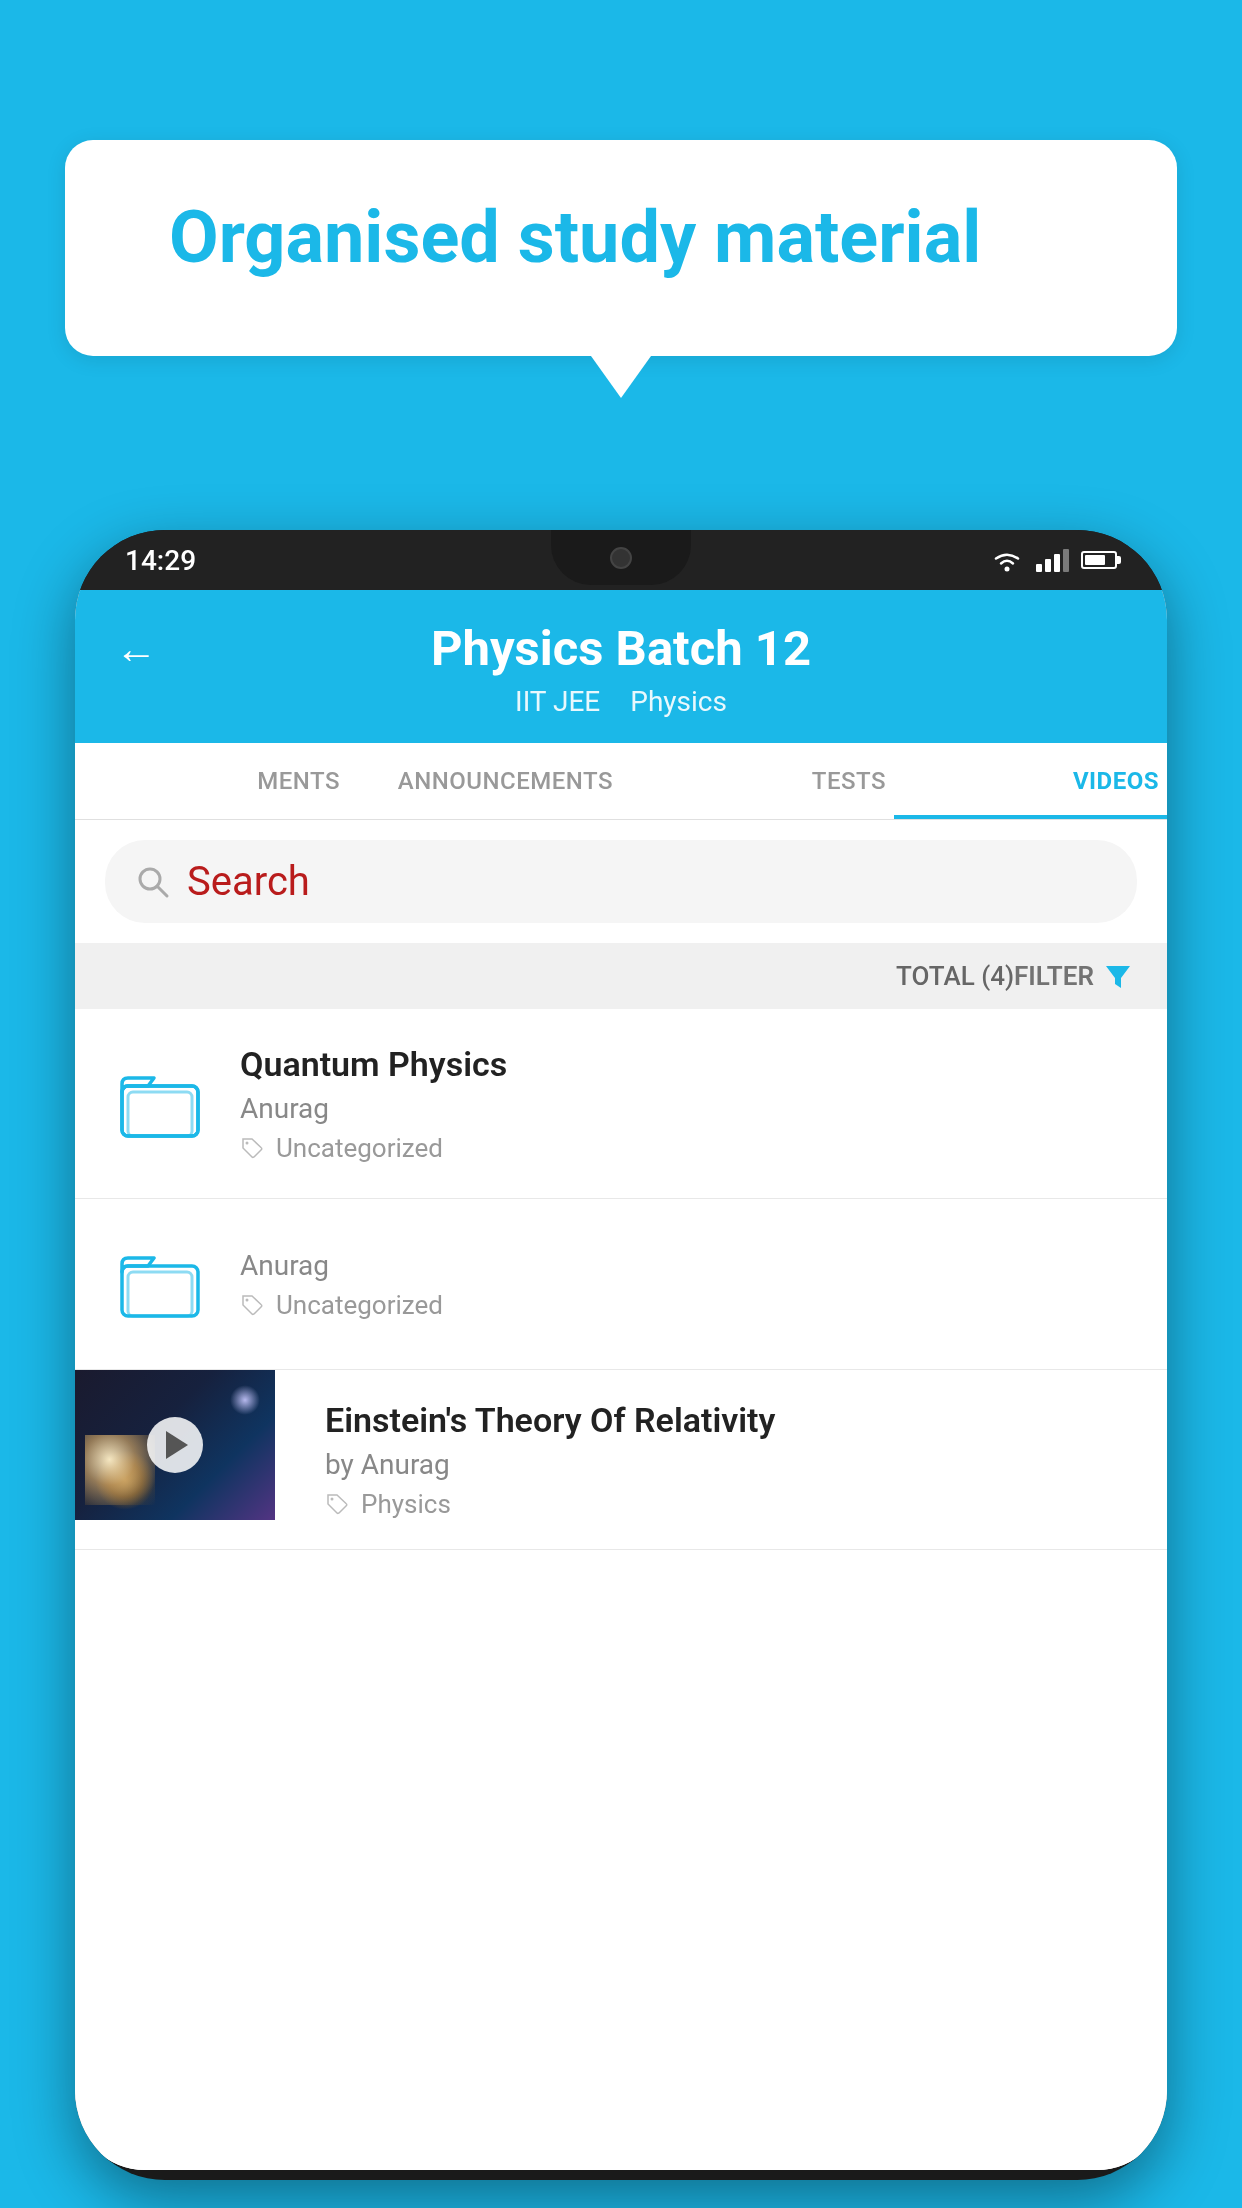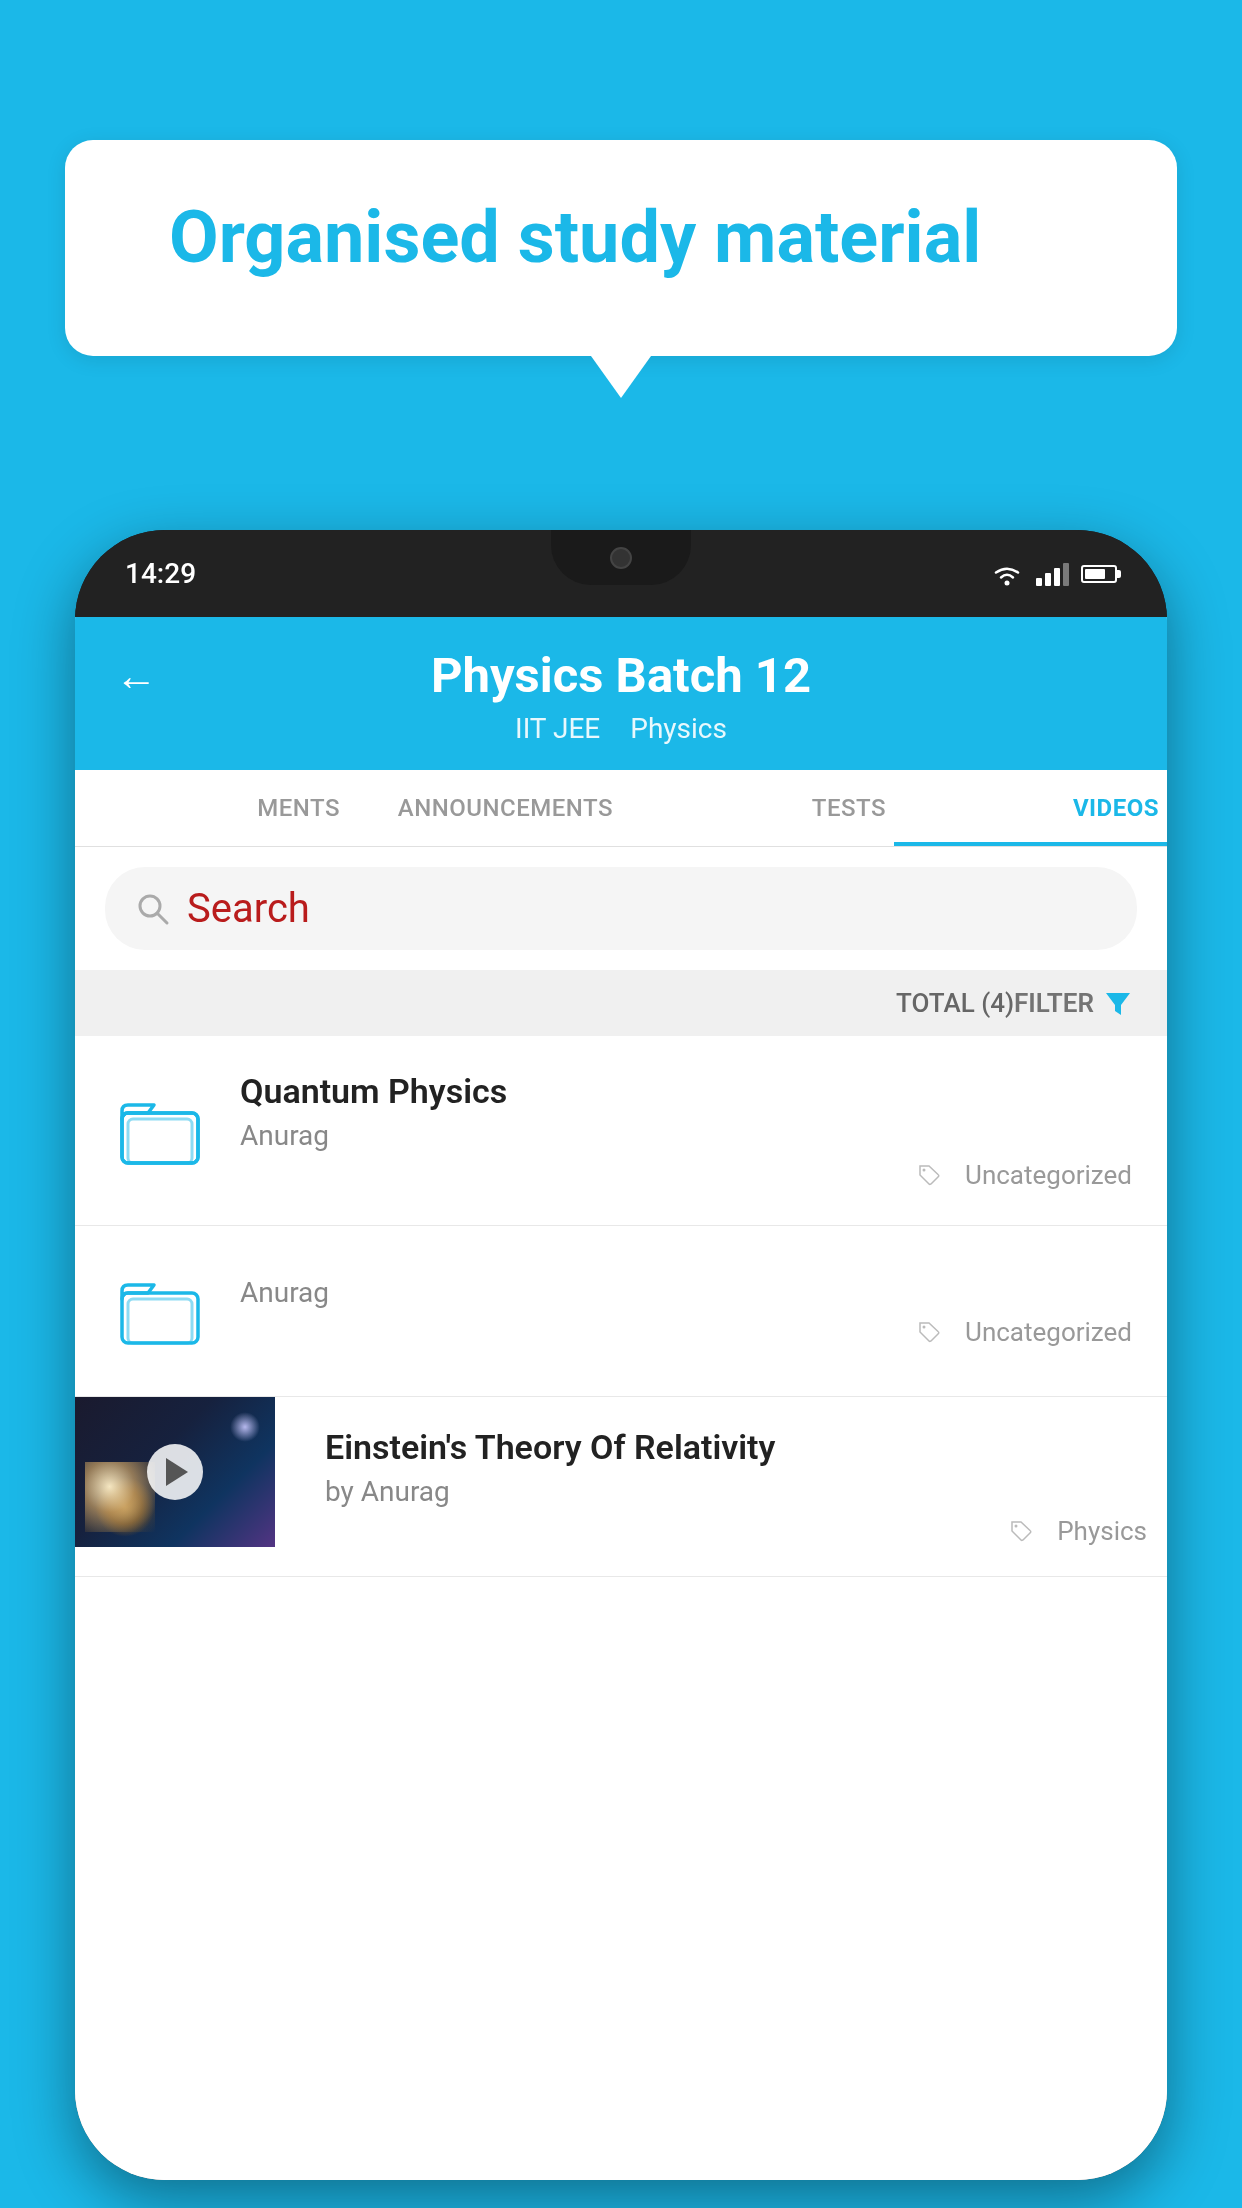--- a/index.html
+++ b/index.html
@@ -61,21 +61,21 @@
       height: 1650px;
       background: #1a1a1a;
       border-radius: 90px;
       box-shadow: 0 20px 60px rgba(0,0,0,0.4);
       overflow: hidden;
     }
 
     
     .phone-top-bar {
       background: #222;
-      height: 87px;
+      height: 60px;
       display: flex;
       align-items: center;
       justify-content: space-between;
       padding: 0 50px;
       position: relative;
     }
     .phone-notch {
       position: absolute;
       top: 0;
       left: 50%;
@@ -302,24 +302,23 @@
       margin-bottom: 8px;
     }
     .list-item-author {
       font-size: 28px;
       color: #888;
       margin-bottom: 8px;
     }
     .list-item-tag {
       display: flex;
       align-items: center;
-      gap: 24px;
+      gap: 12px;
       font-size: 26px;
       color: #999;
-      justify-content: flex-end;
     }
 
     
     .list-item-thumbnail {
       width: 180px;
       height: 140px;
       flex-shrink: 0;
       border-radius: 8px;
       overflow: hidden;
       position: relative;

